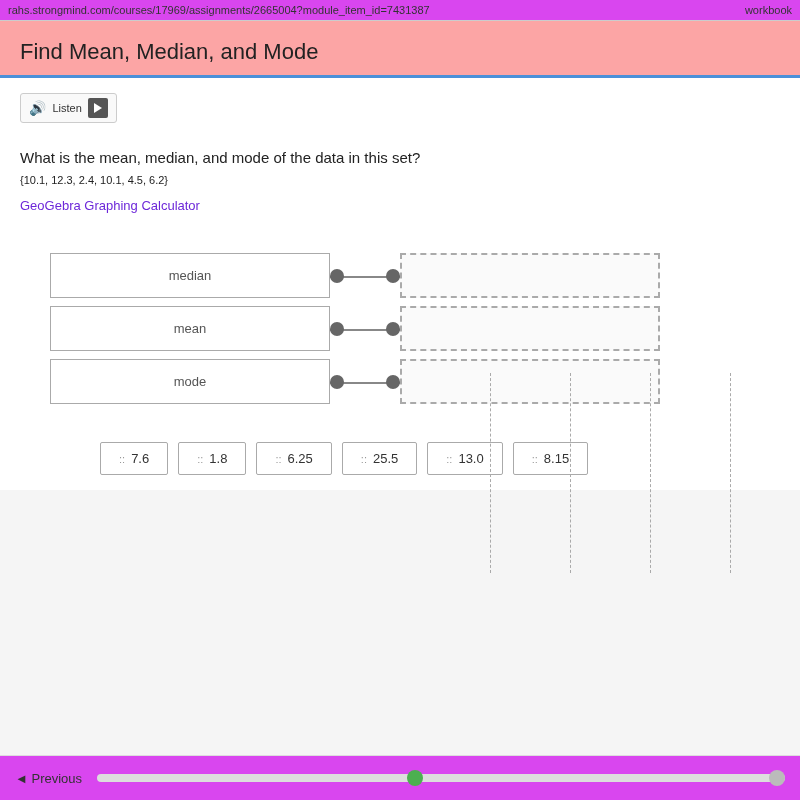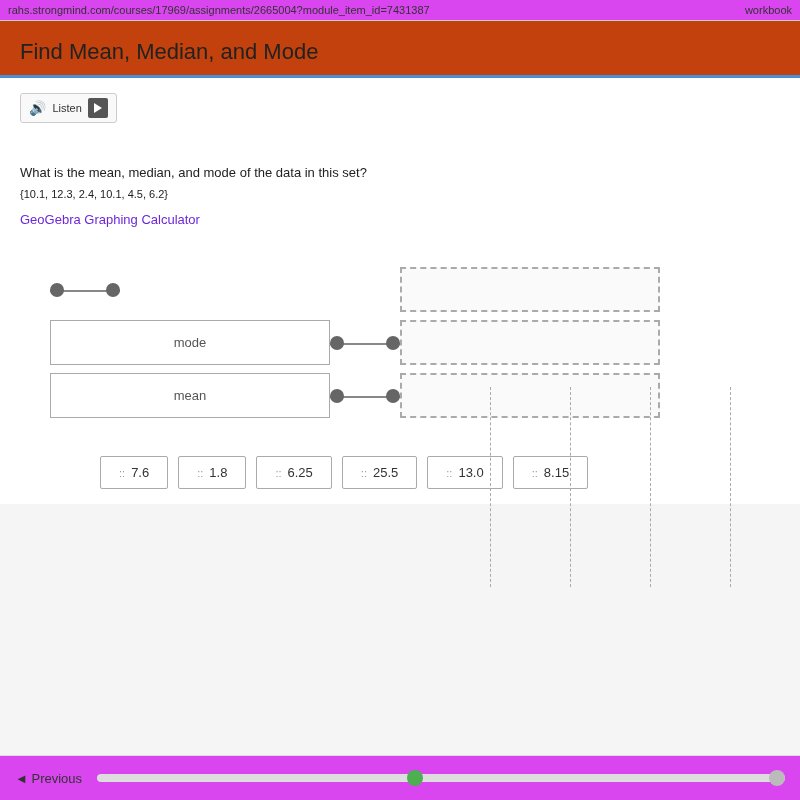--- a/index.html
+++ b/index.html
@@ -18,21 +18,21 @@
       padding: 4px 8px;
       font-size: 11px;
       color: #333;
       border-bottom: 1px solid #ccc;
       display: flex;
       justify-content: space-between;
     }
 
     
     .page-title-area {
-      background: #c2410c;
+      background: #fca5a5;
       padding: 18px 20px 10px 20px;
       border-bottom: 3px solid #4a90d9;
     }
 
     .page-title {
       font-size: 22px;
       font-weight: normal;
       color: #222;
     }
 
@@ -79,24 +79,24 @@
       border-top: 5px solid transparent;
       border-bottom: 5px solid transparent;
     }
 
     .speaker-icon {
       font-size: 14px;
       color: #555;
     }
 
     .question-text {
-      font-size: 13px;
+      font-size: 15px;
       color: #222;
       margin-bottom: 8px;
-      margin-top: 28px;
+      margin-top: 12px;
     }
 
     .data-set {
       font-size: 11px;
       color: #222;
       margin-bottom: 10px;
     }
 
     .geogebra-link {
       color: #6d28d9;
@@ -307,41 +307,44 @@
 
   
   <a href="#" class="geogebra-link">GeoGebra Graphing Calculator</a>
 
   
   <div class="drag-drop-area">
 
     <div class="drop-targets">
 
       <div class="drop-row">
+        <div class="drop-box">
+          <span>median</span>
+        </div>
         <div class="drop-connector">
           <div class="connector-line"></div>
           <div class="connector-dot left"></div>
           <div class="connector-dot right"></div>
         </div>
       </div>
 
       <div class="drop-row">
         <div class="drop-box">
-          <span>mode</span>
+          <span>mean</span>
         </div>
         <div class="drop-connector">
           <div class="connector-line"></div>
           <div class="connector-dot left"></div>
           <div class="connector-dot right"></div>
         </div>
       </div>
 
       <div class="drop-row">
         <div class="drop-box">
-          <span>mean</span>
+          <span>mode</span>
         </div>
         <div class="drop-connector">
           <div class="connector-line"></div>
           <div class="connector-dot left"></div>
           <div class="connector-dot right"></div>
         </div>
       </div>
     </div>
 
     <div class="drop-zone-area">

